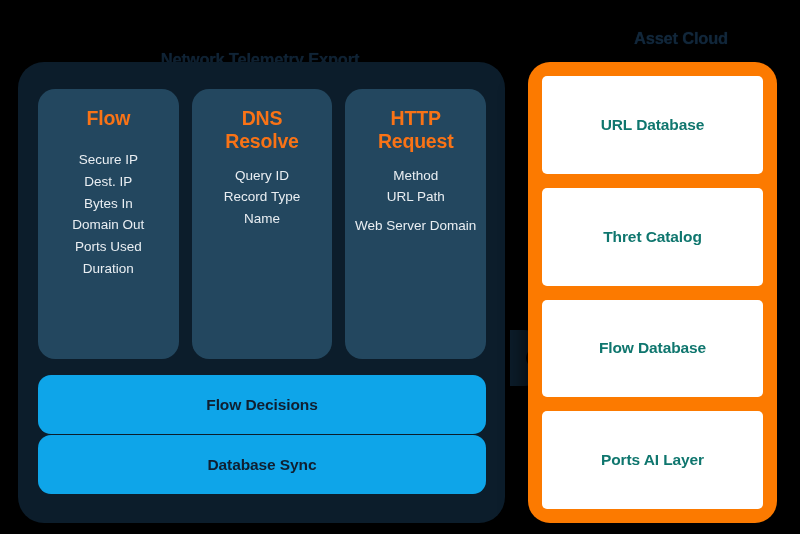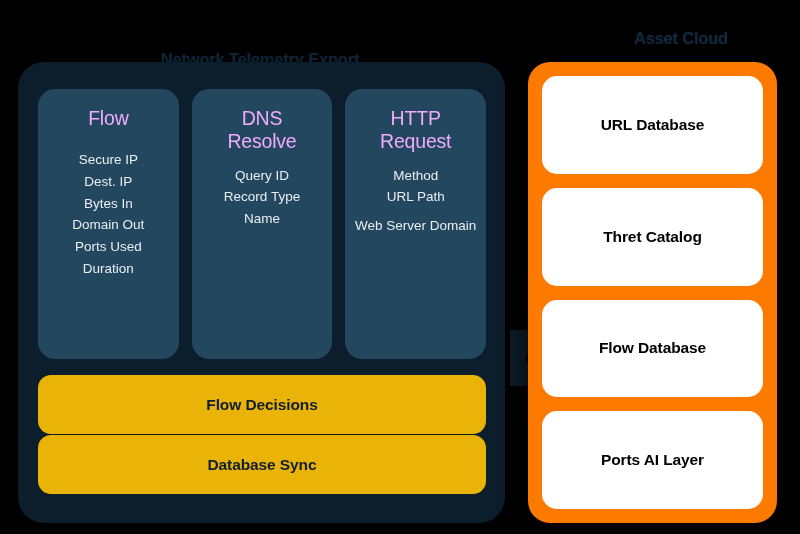--- a/index.html
+++ b/index.html
@@ -81,44 +81,44 @@
     flex: 1 1 0;
     background: #23475f;
     border-radius: 17px;
     padding: 18px 8px 10px 8px;
     box-sizing: border-box;
     text-align: center;
     color: #ffffff;
   }
   .card-head {
     font-size: 19.5px;
-    font-weight: normal;
+    font-weight: bold;
     line-height: 1.17;
     letter-spacing: -0.2px;
-    color: #f0abfc;
+    color: #f97316;
     margin-bottom: 6px;
   }
   .card-head.two-line { margin-bottom: 4px; }
   .card-items {
     margin-top: 12px;
     font-size: 13.5px;
     line-height: 1.62;
     color: #e9eef2;
     font-weight: normal;
   }
   .card-items .gap { display:block; height: 7px; }
   .item { display: block; white-space: nowrap; }
   .item.wrap { white-space: normal; }
 
   .bar-white {
     position: absolute;
     left: 20px;
     width: 448px;
     height: 59px;
-    background: #eab308;
+    background: #0ea5e9;
     border-radius: 13px;
     display: flex;
     align-items: center;
     justify-content: center;
     color: #101f30;
     font-size: 15.5px;
     font-weight: bold;
     letter-spacing: -0.1px;
   }
   .bar-1 { top: 313px; }
@@ -136,25 +136,25 @@
     box-sizing: border-box;
     padding: 14px 14px;
     display: flex;
     flex-direction: column;
     gap: 14px;
     box-shadow: 0 10px 26px rgba(0,0,0,0.85);
   }
   .cloud-card {
     flex: 1 1 0;
     background: #ffffff;
-    border-radius: 15px;
+    border-radius: 5px;
     display: flex;
     align-items: center;
     justify-content: center;
-    color: #000000;
+    color: #0f766e;
     font-size: 15.5px;
     font-weight: bold;
     letter-spacing: -0.1px;
   }
 </style>
 </head>
 <body>
 
 <div class="stage">
 

